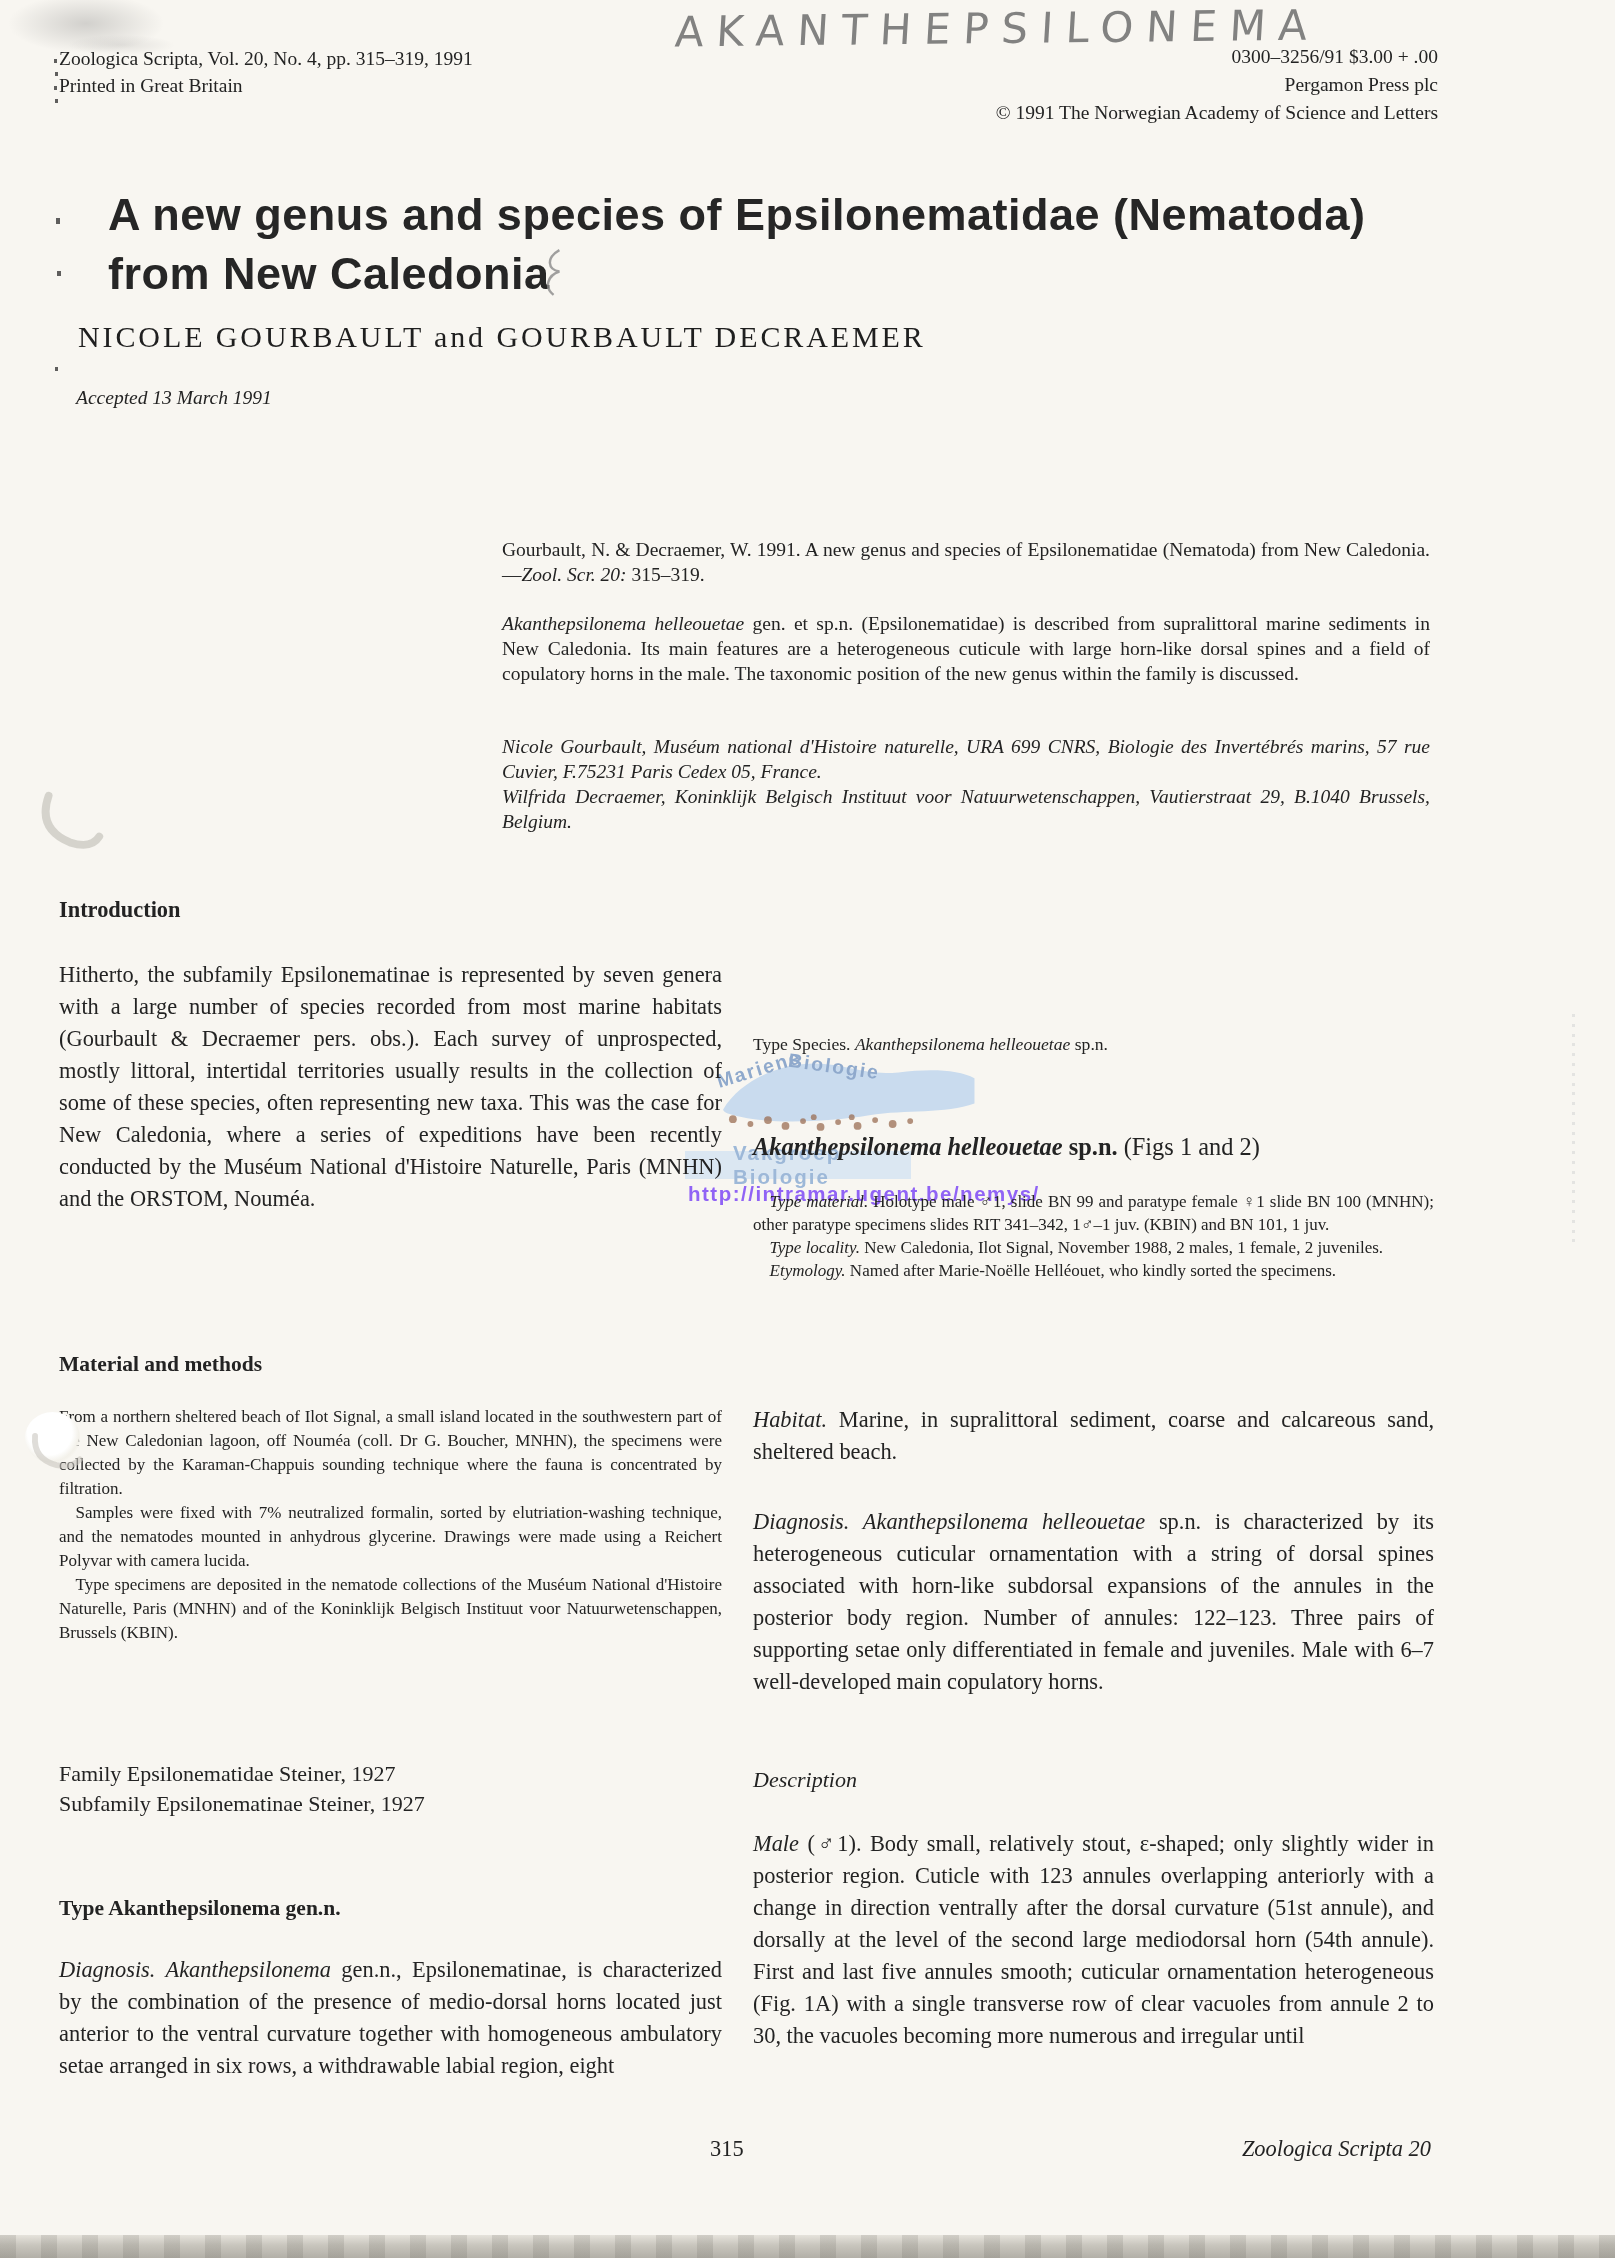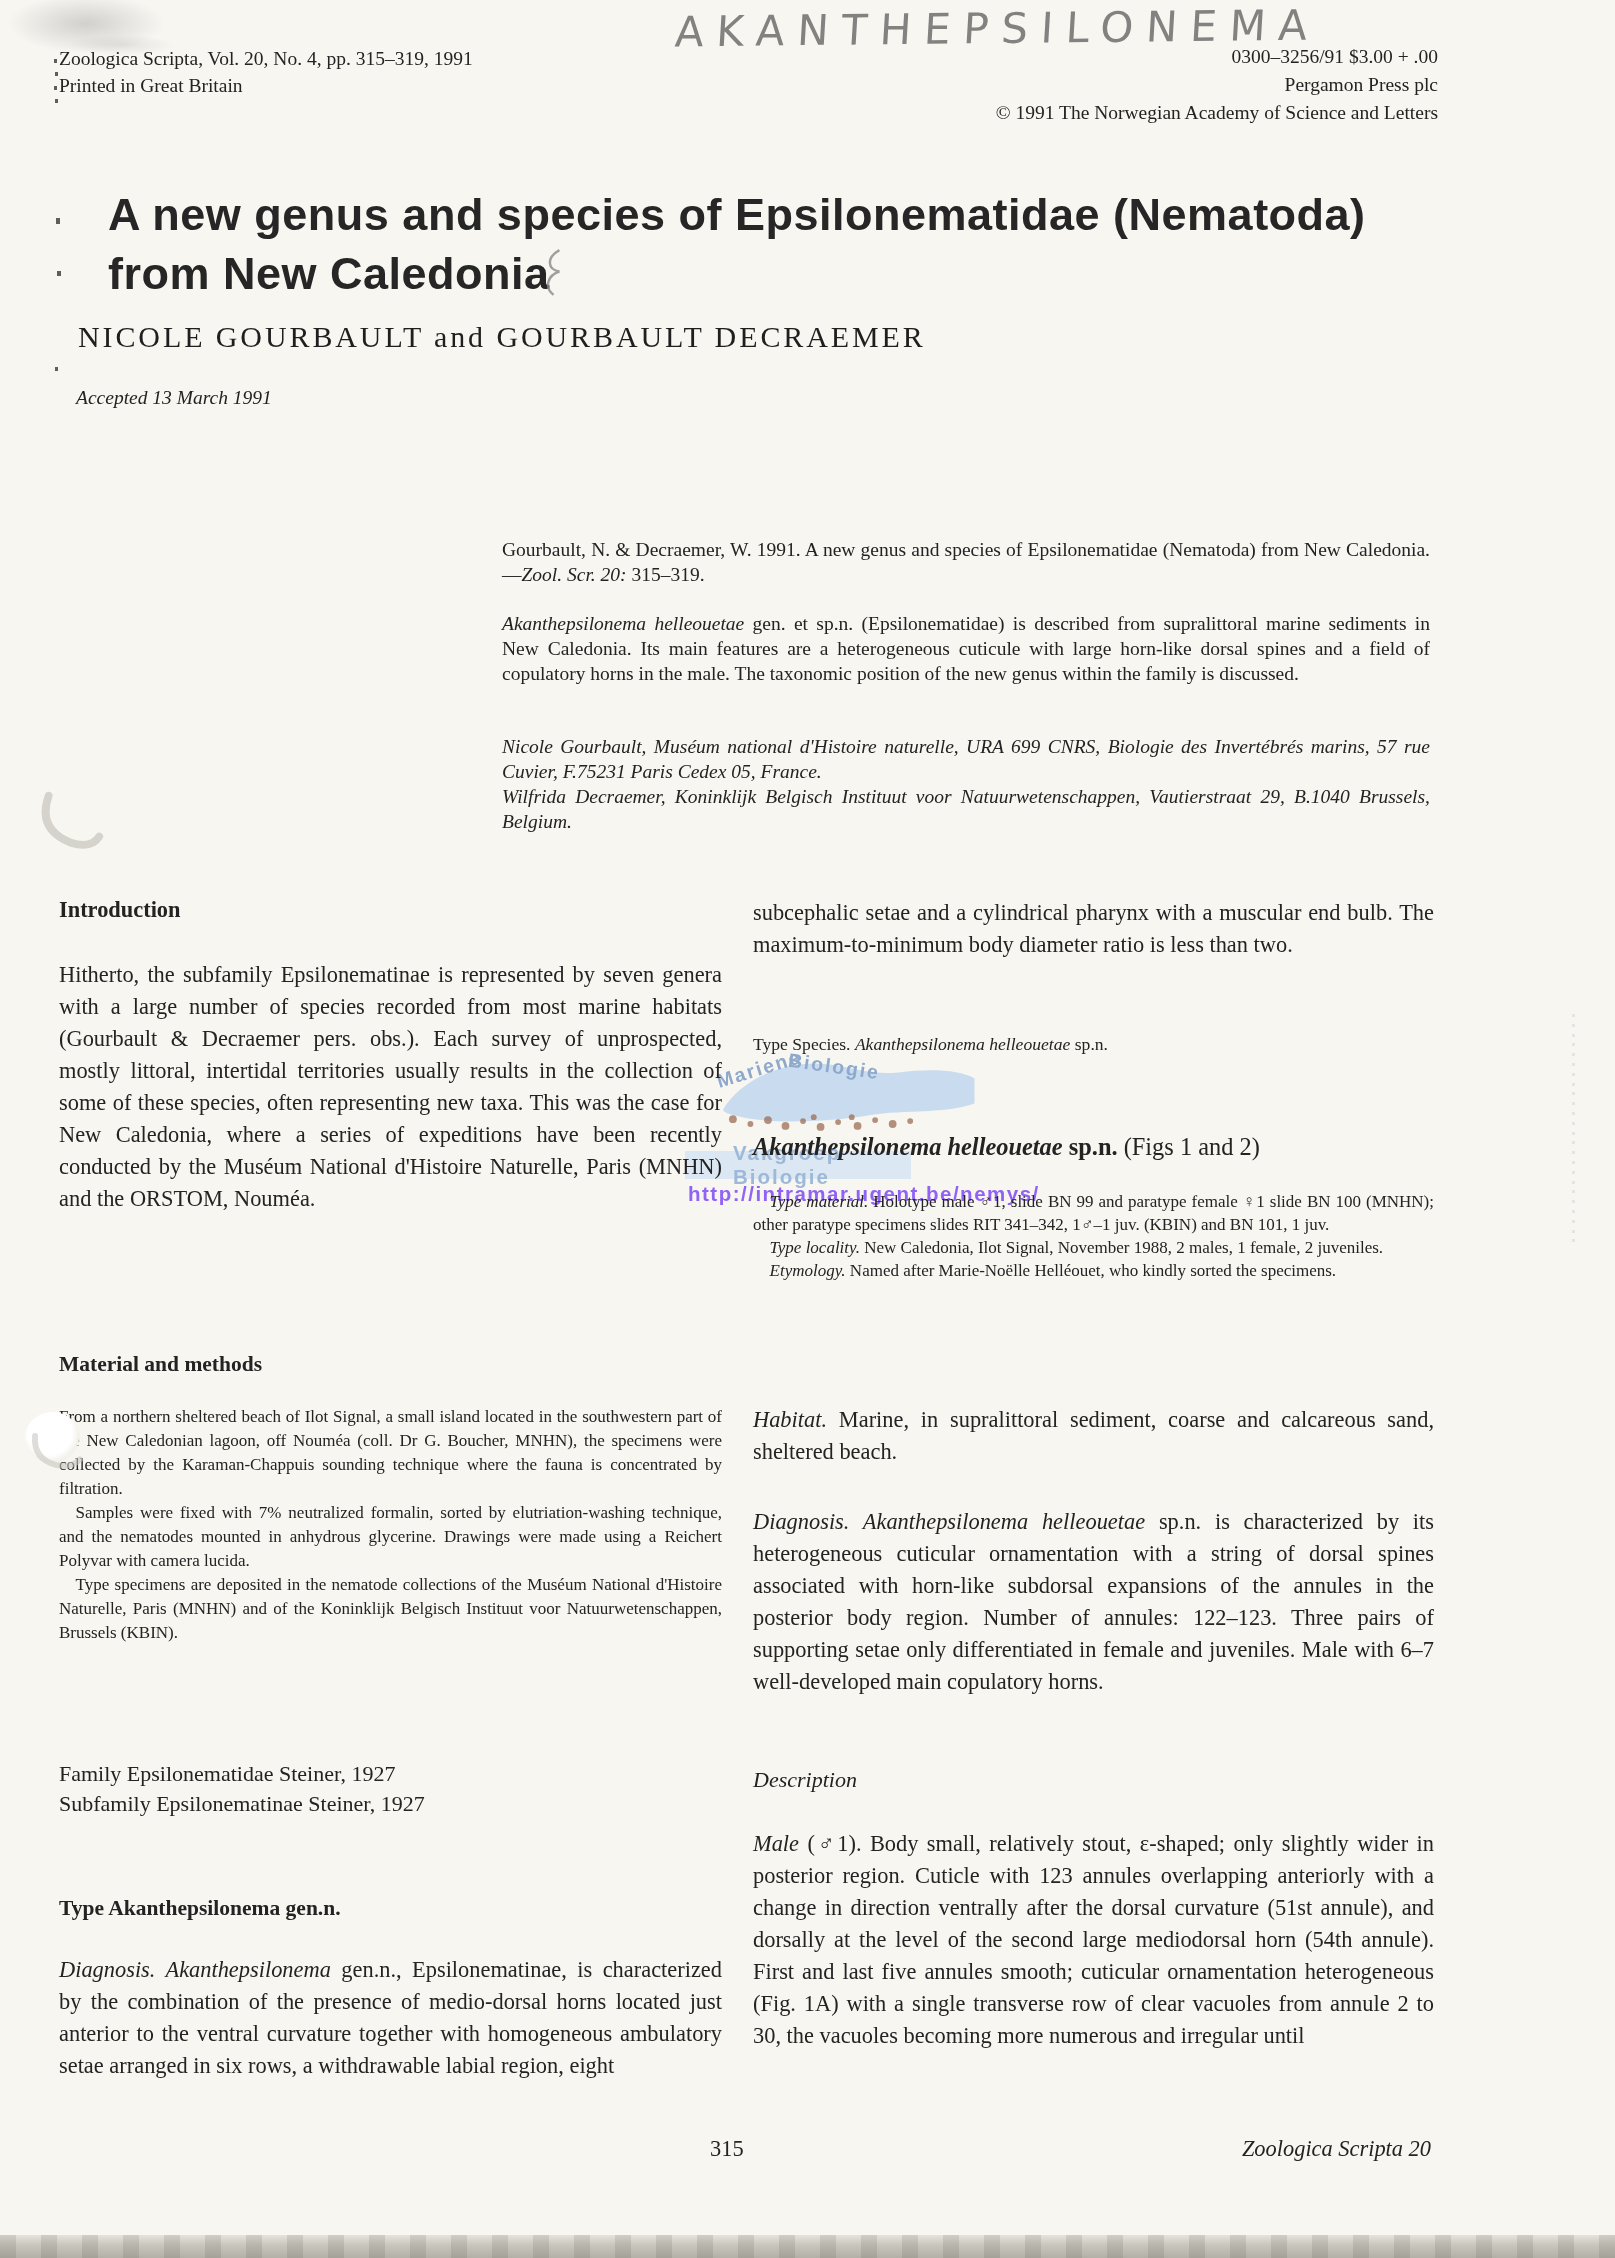--- a/index.html
+++ b/index.html
@@ -111,21 +111,20 @@
   </div>
 
   <div class="abs" style="left:59px;top:1759px;font-size:22px;line-height:30px;z-index:2;">
     <div>Family Epsilonematidae Steiner, 1927</div>
     <div>Subfamily Epsilonematinae Steiner, 1927</div>
   </div>
 
   <div class="abs h-bold" style="left:59px;top:1896px;font-size:21.5px;z-index:2;">Type Akanthepsilonema gen.n.</div>
   <div class="abs body-t just" style="left:59px;top:1954px;width:663px;z-index:2;"><span class="seg-i">Diagnosis. Akanthepsilonema</span><span> gen.n., Epsilonematinae, is characterized by the combination of the presence of medio-dorsal horns located just anterior to the ventral curvature together with homogeneous ambulatory setae arranged in six rows, a withdrawable labial region, eight</span></div>
 
-  <div class="abs body-t just" style="left:753px;top:897px;width:681px;z-index:2;">subcephalic setae and a cylindrical pharynx with a muscular end bulb. The maximum-to-minimum body diameter ratio is less than two.</div>
   <div class="abs" style="left:753px;top:1034px;font-size:17.6px;z-index:2;"><span>Type Species. </span><span class="seg-i">Akanthepsilonema helleouetae</span><span> sp.n.</span></div>
   <div class="abs sp-head" style="left:753px;top:1133px;z-index:2;"><span class="seg-bi">Akanthepsilonema helleouetae</span><span class="seg-b"> sp.n.</span><span> (Figs 1 and 2)</span></div>
 
   <div class="abs col" style="left:753px;top:1190px;width:681px;z-index:2;">
     <p class="smr just ind"><span class="seg-i">Type material.</span><span> Holotype male ♂1, slide BN 99 and paratype female ♀1 slide BN 100 (MNHN); other paratype specimens slides RIT 341–342, 1♂–1 juv. (KBIN) and BN 101, 1 juv.</span></p>
     <p class="smr just ind"><span class="seg-i">Type locality.</span><span> New Caledonia, Ilot Signal, November 1988, 2 males, 1 female, 2 juveniles.</span></p>
     <p class="smr just ind"><span class="seg-i">Etymology.</span><span> Named after Marie-Noëlle Helléouet, who kindly sorted the specimens.</span></p>
   </div>
 
   <div class="abs body-t just" style="left:753px;top:1404px;width:681px;z-index:2;"><span class="seg-i">Habitat.</span><span> Marine, in supralittoral sediment, coarse and calcareous sand, sheltered beach.</span></div>

